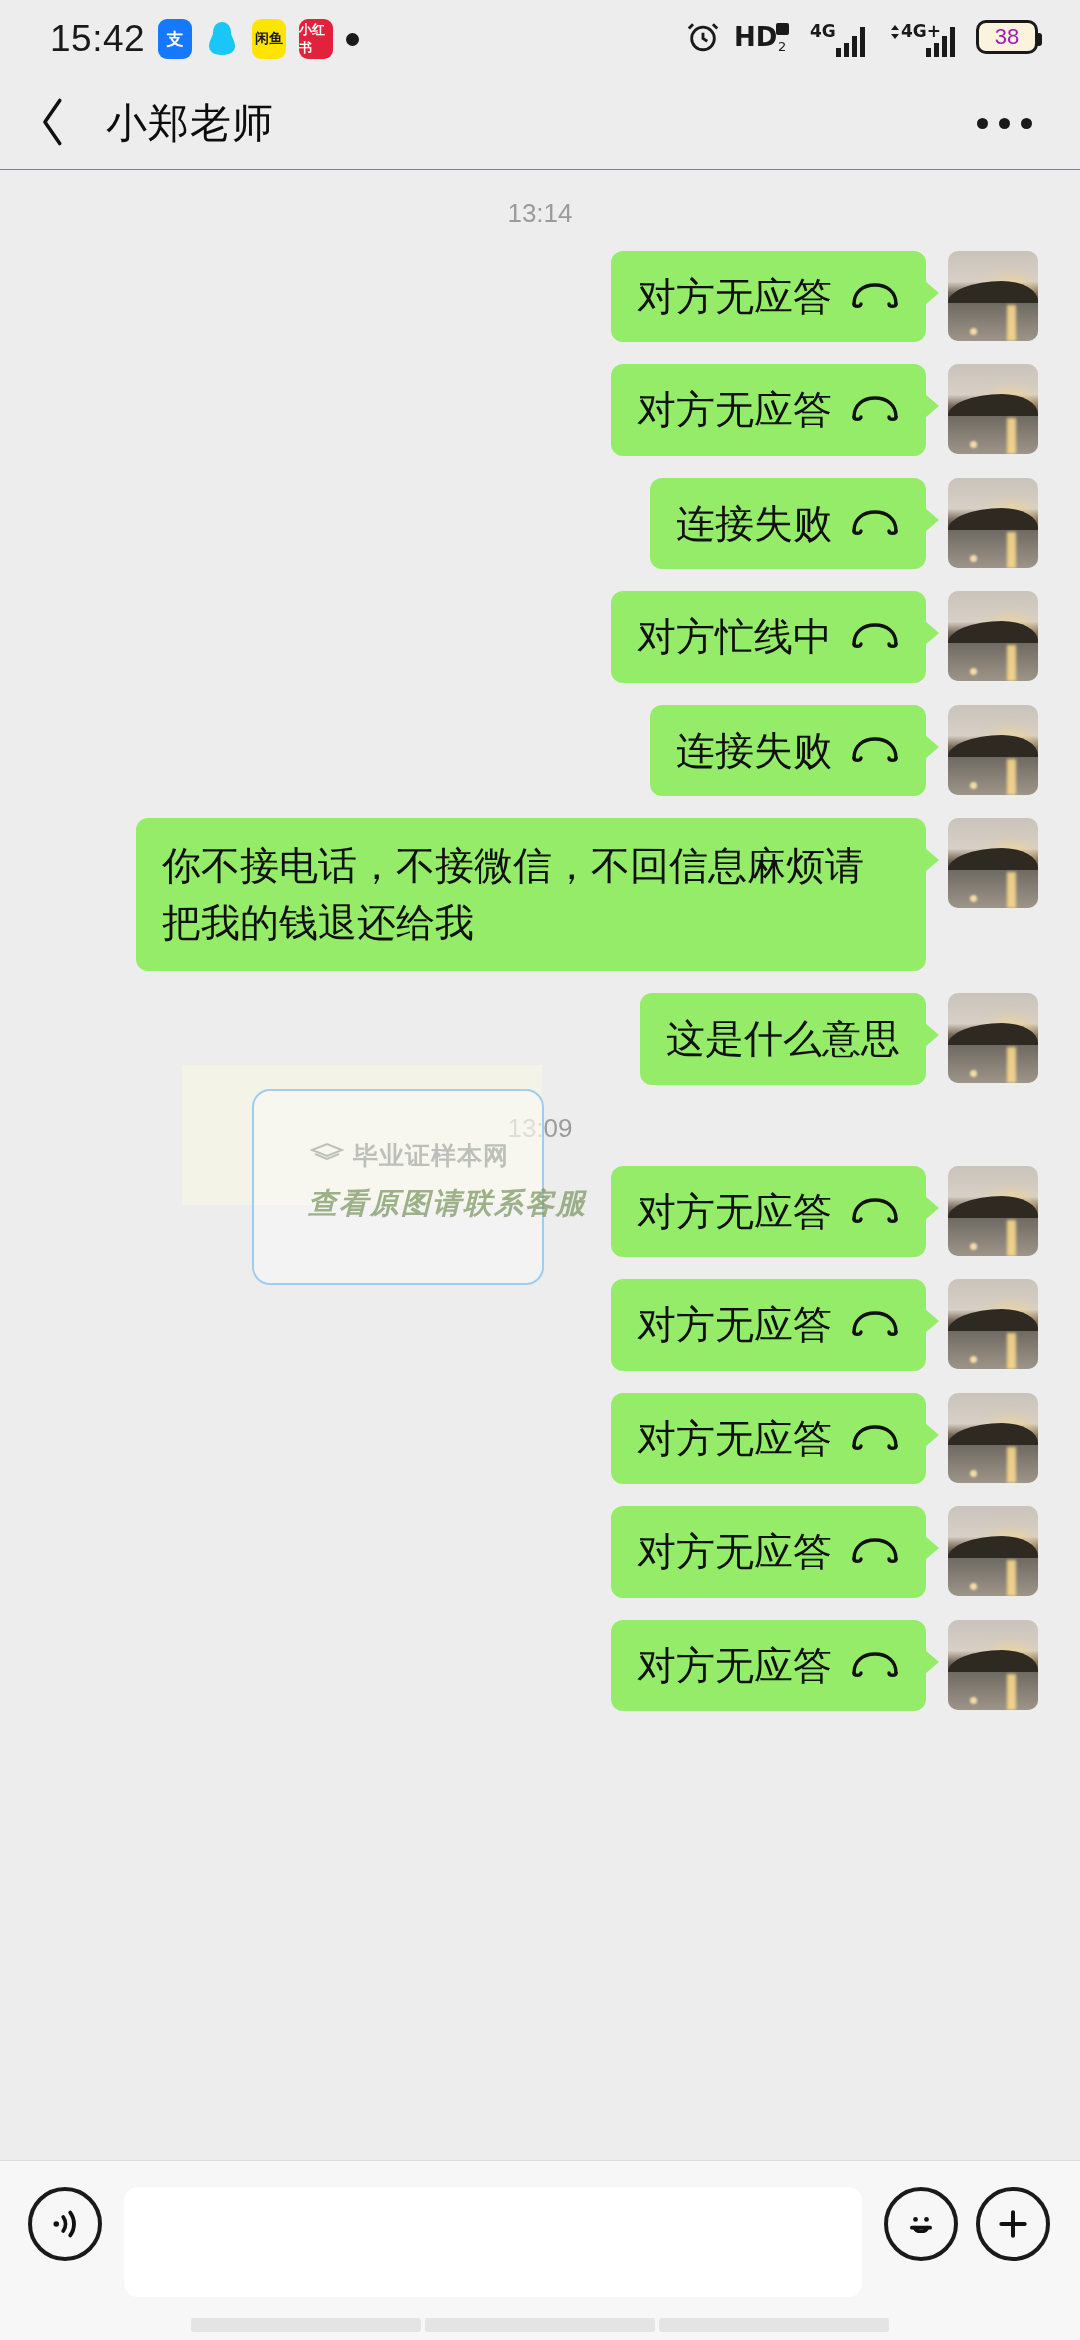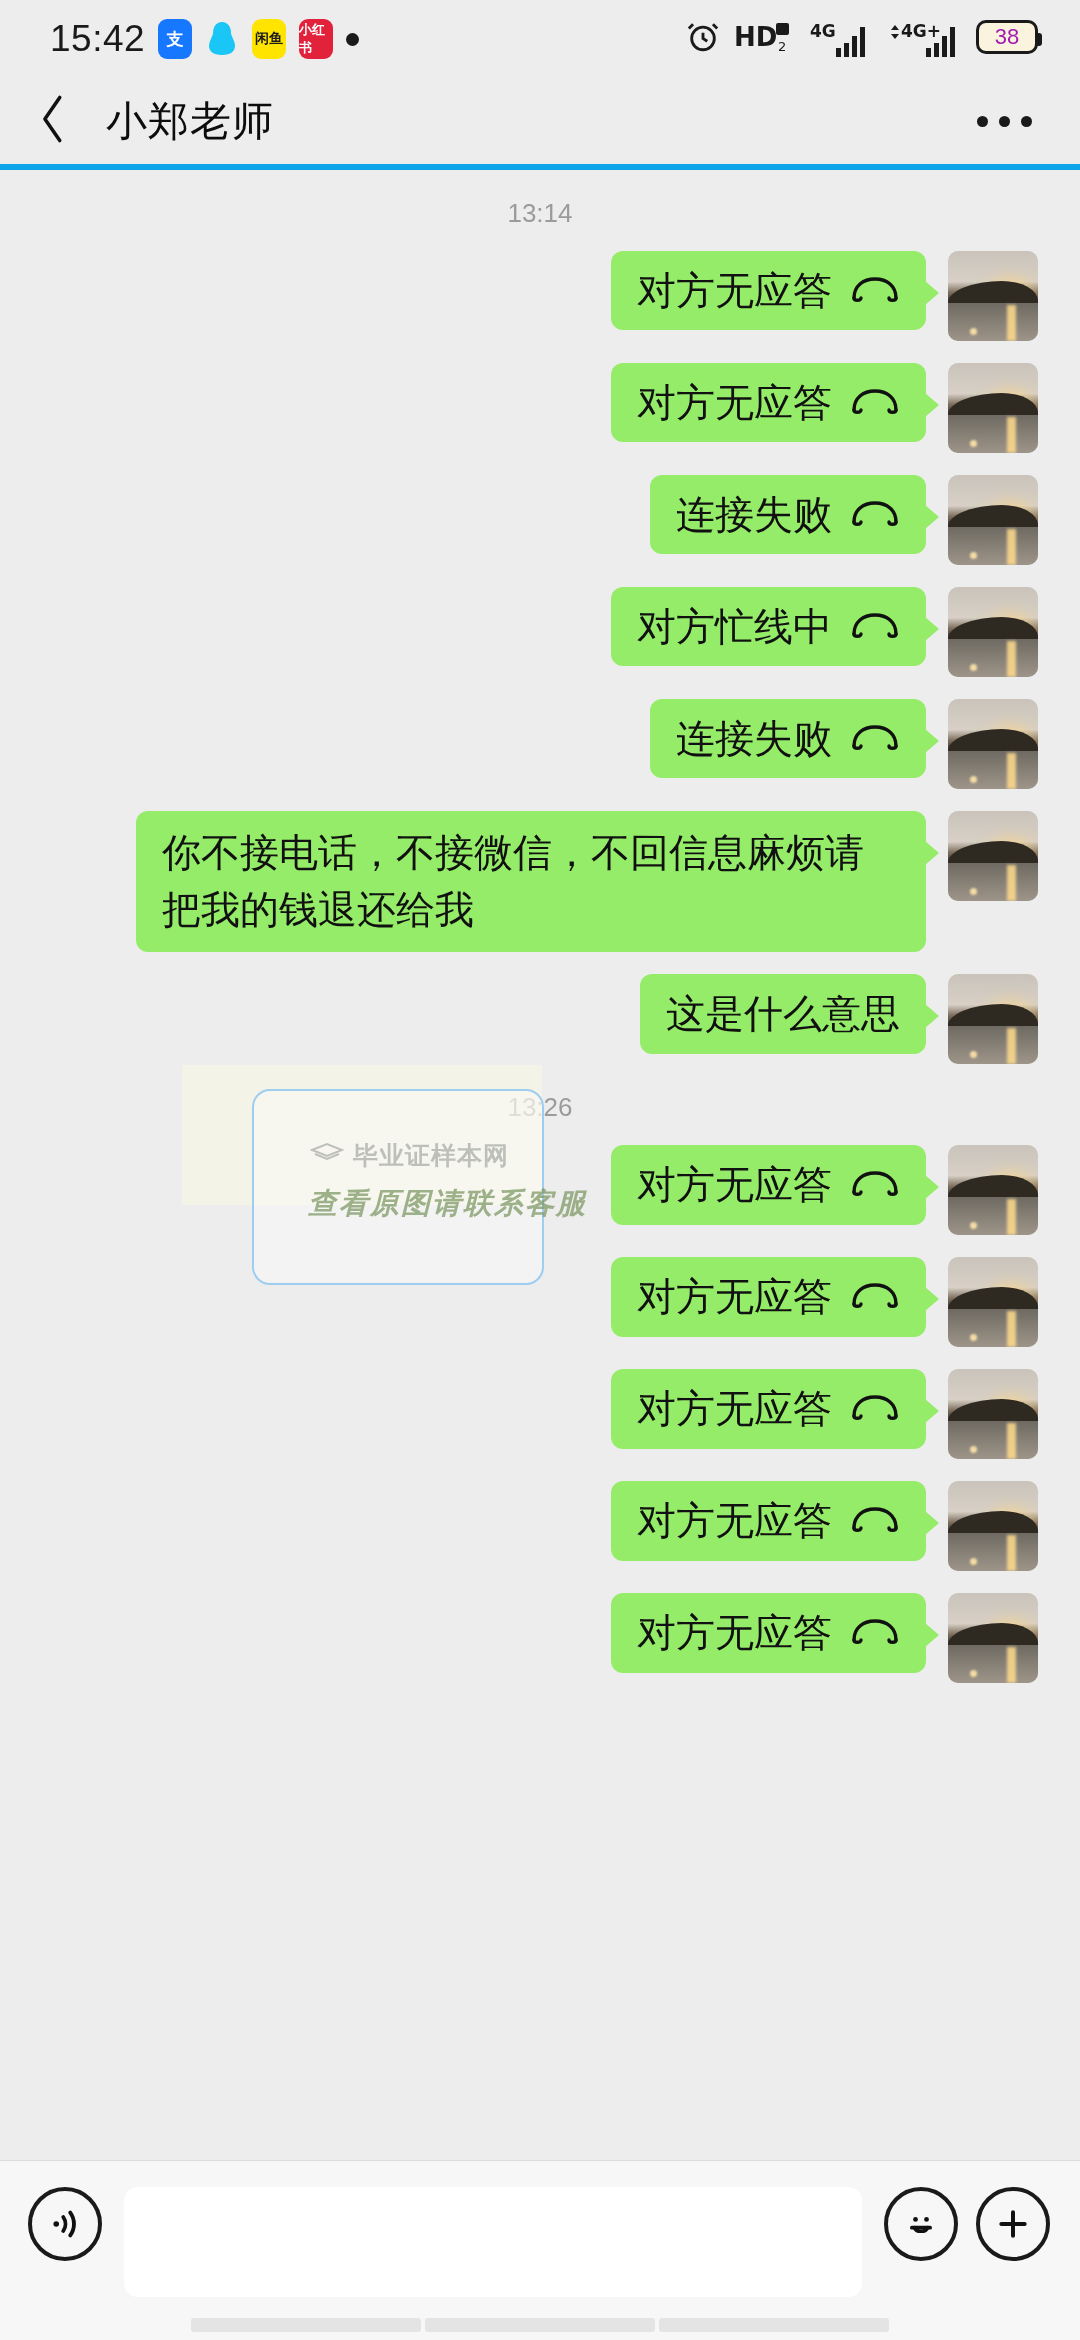--- a/index.html
+++ b/index.html
@@ -34,41 +34,41 @@
     display:flex; align-items:center; justify-content:center;
     font-size:22px; color:#a21caf; background:#faf3dd; position:relative;
   }
   .battery:after{ content:""; position:absolute; right:-7px; top:10px;
     width:5px; height:13px; background:#1a1a1a; border-radius:0 3px 3px 0; }
 
   
   .header{
     position:absolute; top:78px; left:0; width:1080px; height:92px;
     background:#ededed; display:flex; align-items:center;
-    border-bottom:6px solid #0ea5e9;
+    border-bottom:1px solid #0ea5e9;
   }
   .back-btn{ width:90px; display:flex; align-items:center; justify-content:center;
              margin-left:8px; cursor:pointer; }
   .hdr-title{ font-size:41px; color:#0d0d0d; font-weight:500; margin-left:8px;
               letter-spacing:1px; }
   .more-btn{ margin-left:auto; margin-right:48px; display:flex; gap:11px; cursor:pointer; }
   .more-btn i{ width:11px; height:11px; border-radius:50%; background:#1a1a1a; display:block; }
 
   
   .chat{
     position:absolute; top:170px; left:0; width:1080px; height:1990px;
     background:#ededed; overflow:hidden;
   }
   .timestamp{ width:100%; text-align:center; font-size:26px; color:#9b9b9b;
               margin:28px 0 22px; }
   .row{ display:flex; align-items:flex-start; justify-content:flex-end;
         padding:0 42px 0 0; margin-bottom:22px; }
   .bubble{
     position:relative; background:#95ec69; border-radius:12px;
-    padding:14px 26px; max-width:760px; margin-right:22px;
+    padding:20px 26px; max-width:760px; margin-right:22px;
   }
   .bubble:after{
     content:""; position:absolute; right:-13px; top:30px;
     border-top:12px solid transparent; border-bottom:12px solid transparent;
     border-left:14px solid #95ec69;
   }
   .btext{ font-size:39px; color:#111; line-height:1.32; white-space:nowrap;
           display:flex; align-items:center; gap:18px; }
   .btext.multi{ white-space:normal; display:block; line-height:1.45; }
   .call-icon{ display:inline-block; }
@@ -386,21 +386,21 @@
       </div>
       <div class="avatar">
         <div class="av-sun"></div>
           <div class="av-hill"></div>
           <div class="av-water"></div>
         <div class="av-ref"></div>
           <div class="av-ref2"></div>
       </div>
     </div>
 
-    <div class="timestamp">13:26</div>
+    <div class="timestamp">13:09</div>
 
     <div class="row">
       <div class="bubble">
         <div class="btext">
           <span>对方无应答</span>
           <span class="call-icon">
             <svg width="50" height="30" viewBox="0 0 50 30" fill="none" stroke="#111" stroke-width="3.4" stroke-linecap="round">
                 <path d="M4 24C4 12 13 5 25 5s21 7 21 19"></path>
                 <path d="M4 24c0 3 7 3 7 0"></path>
                 <path d="M46 24c0 3-7 3-7 0"></path>

